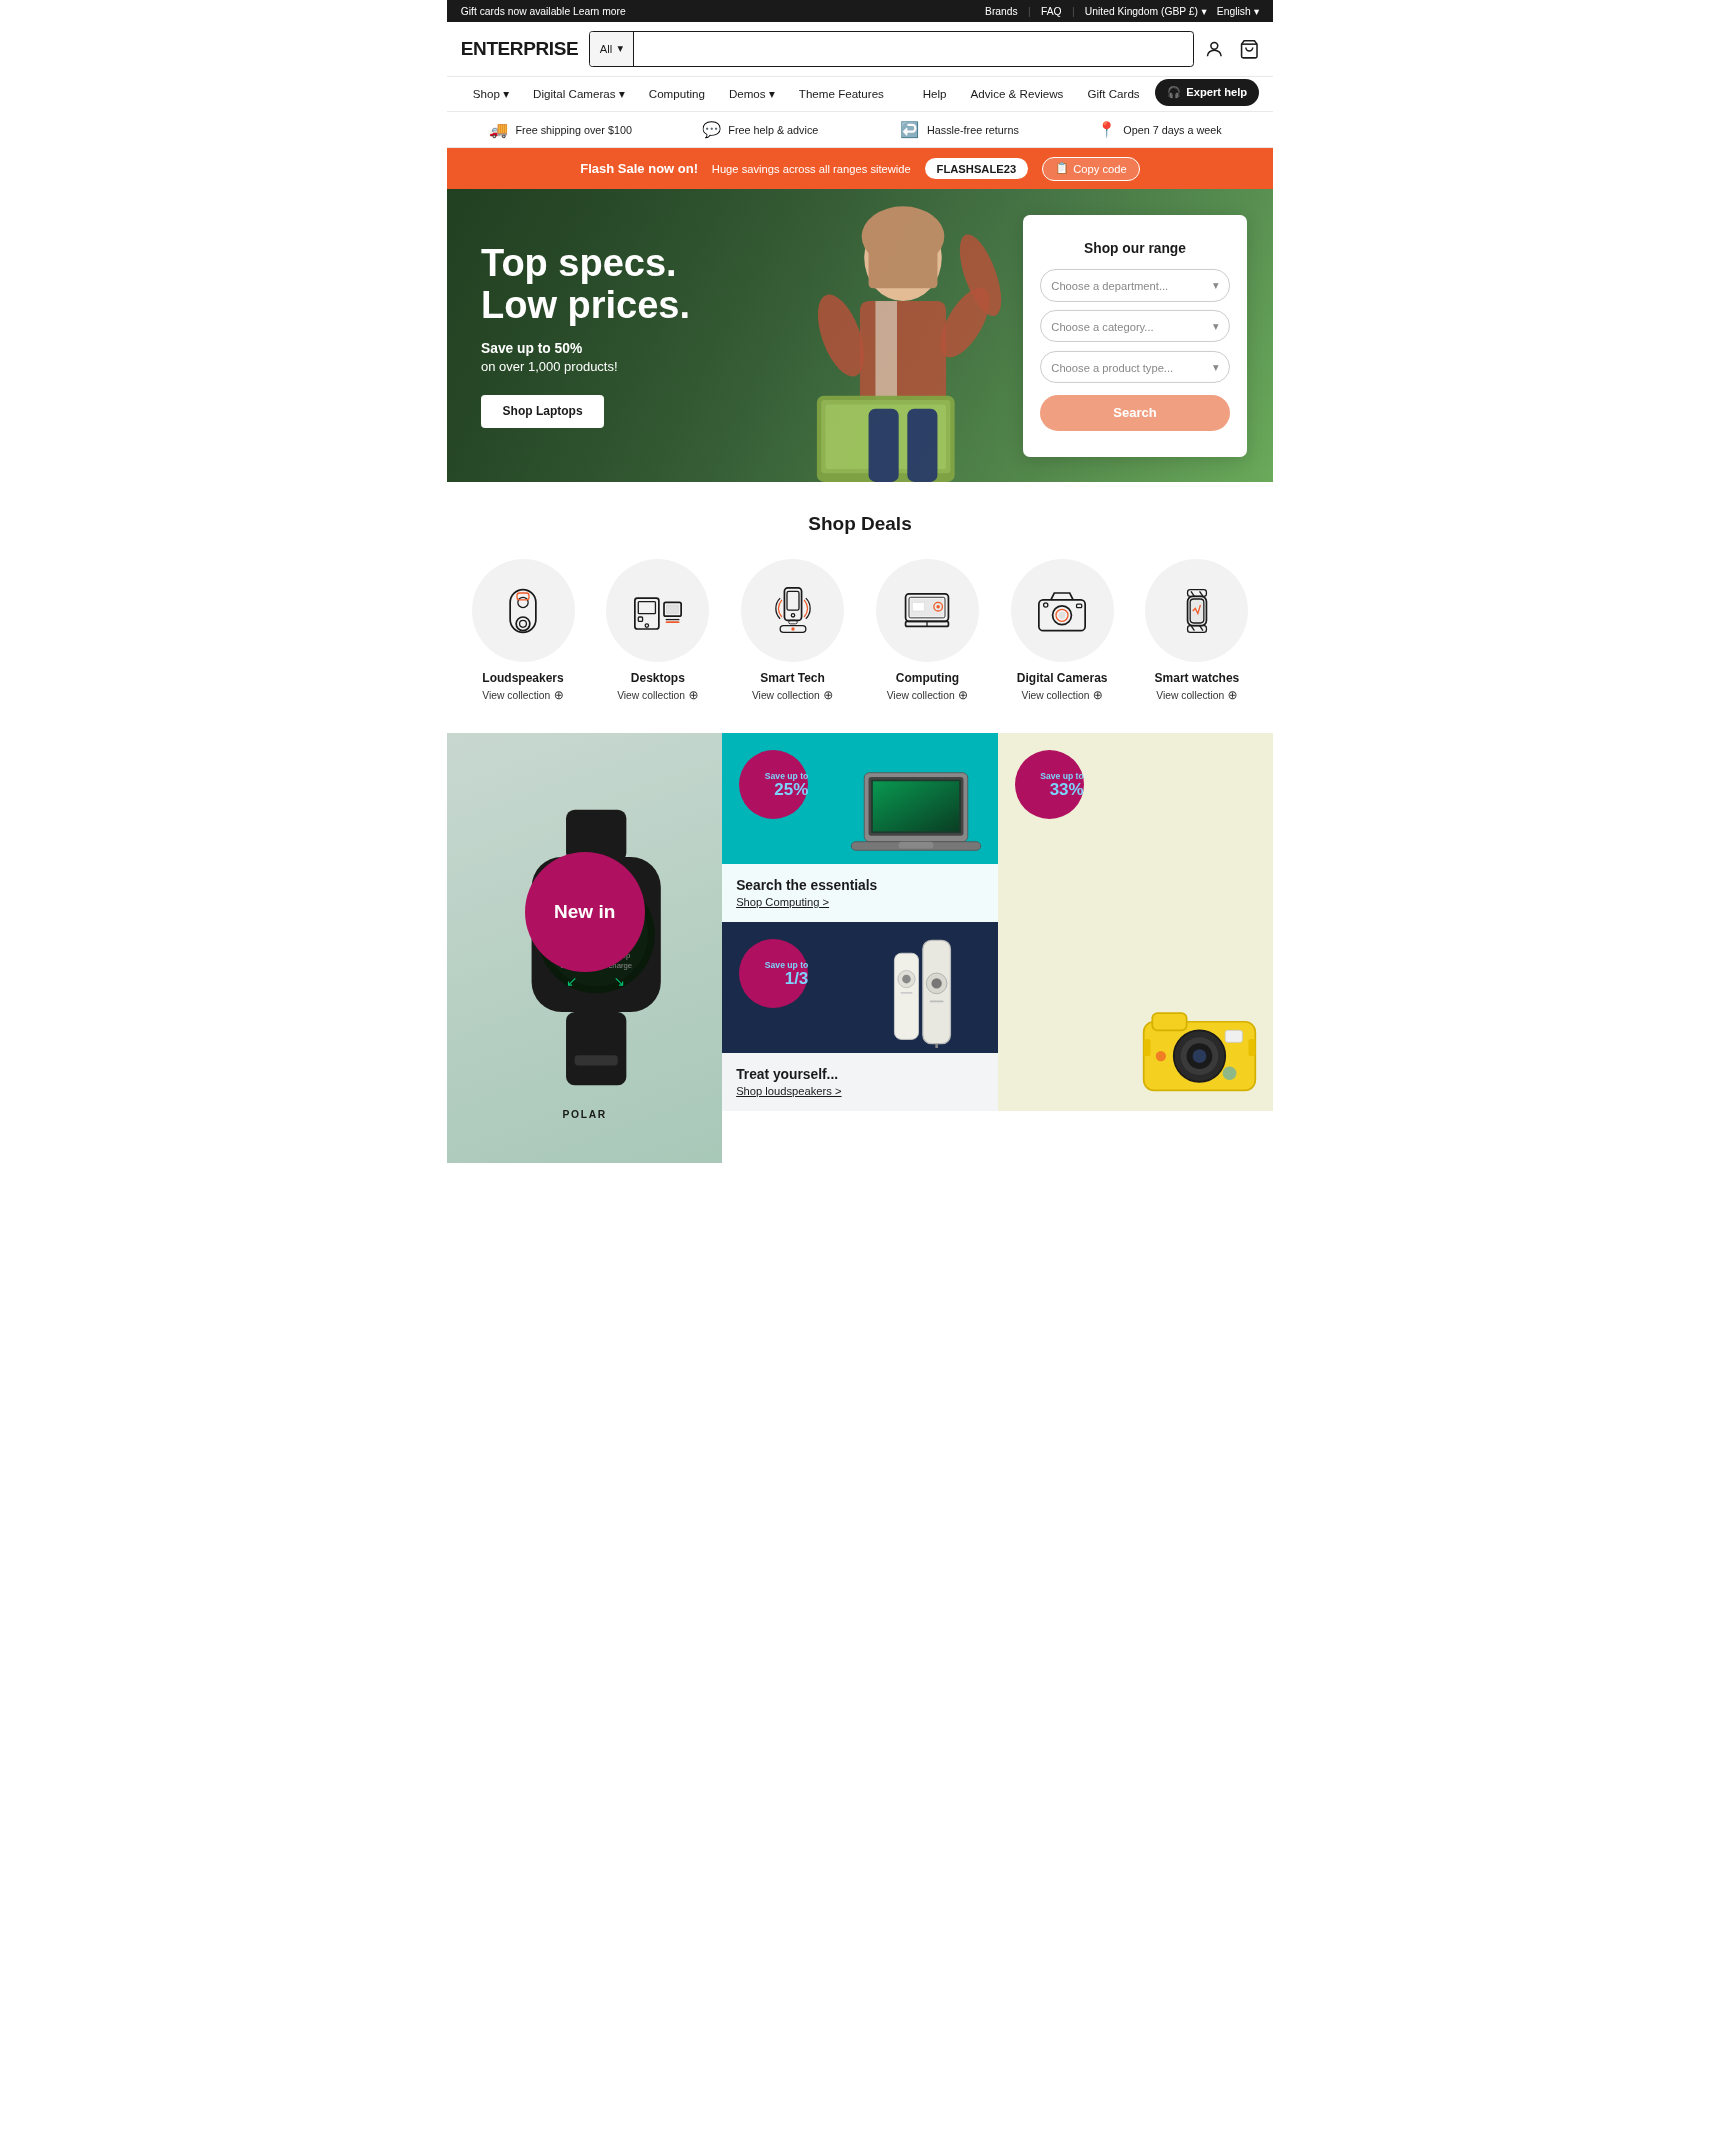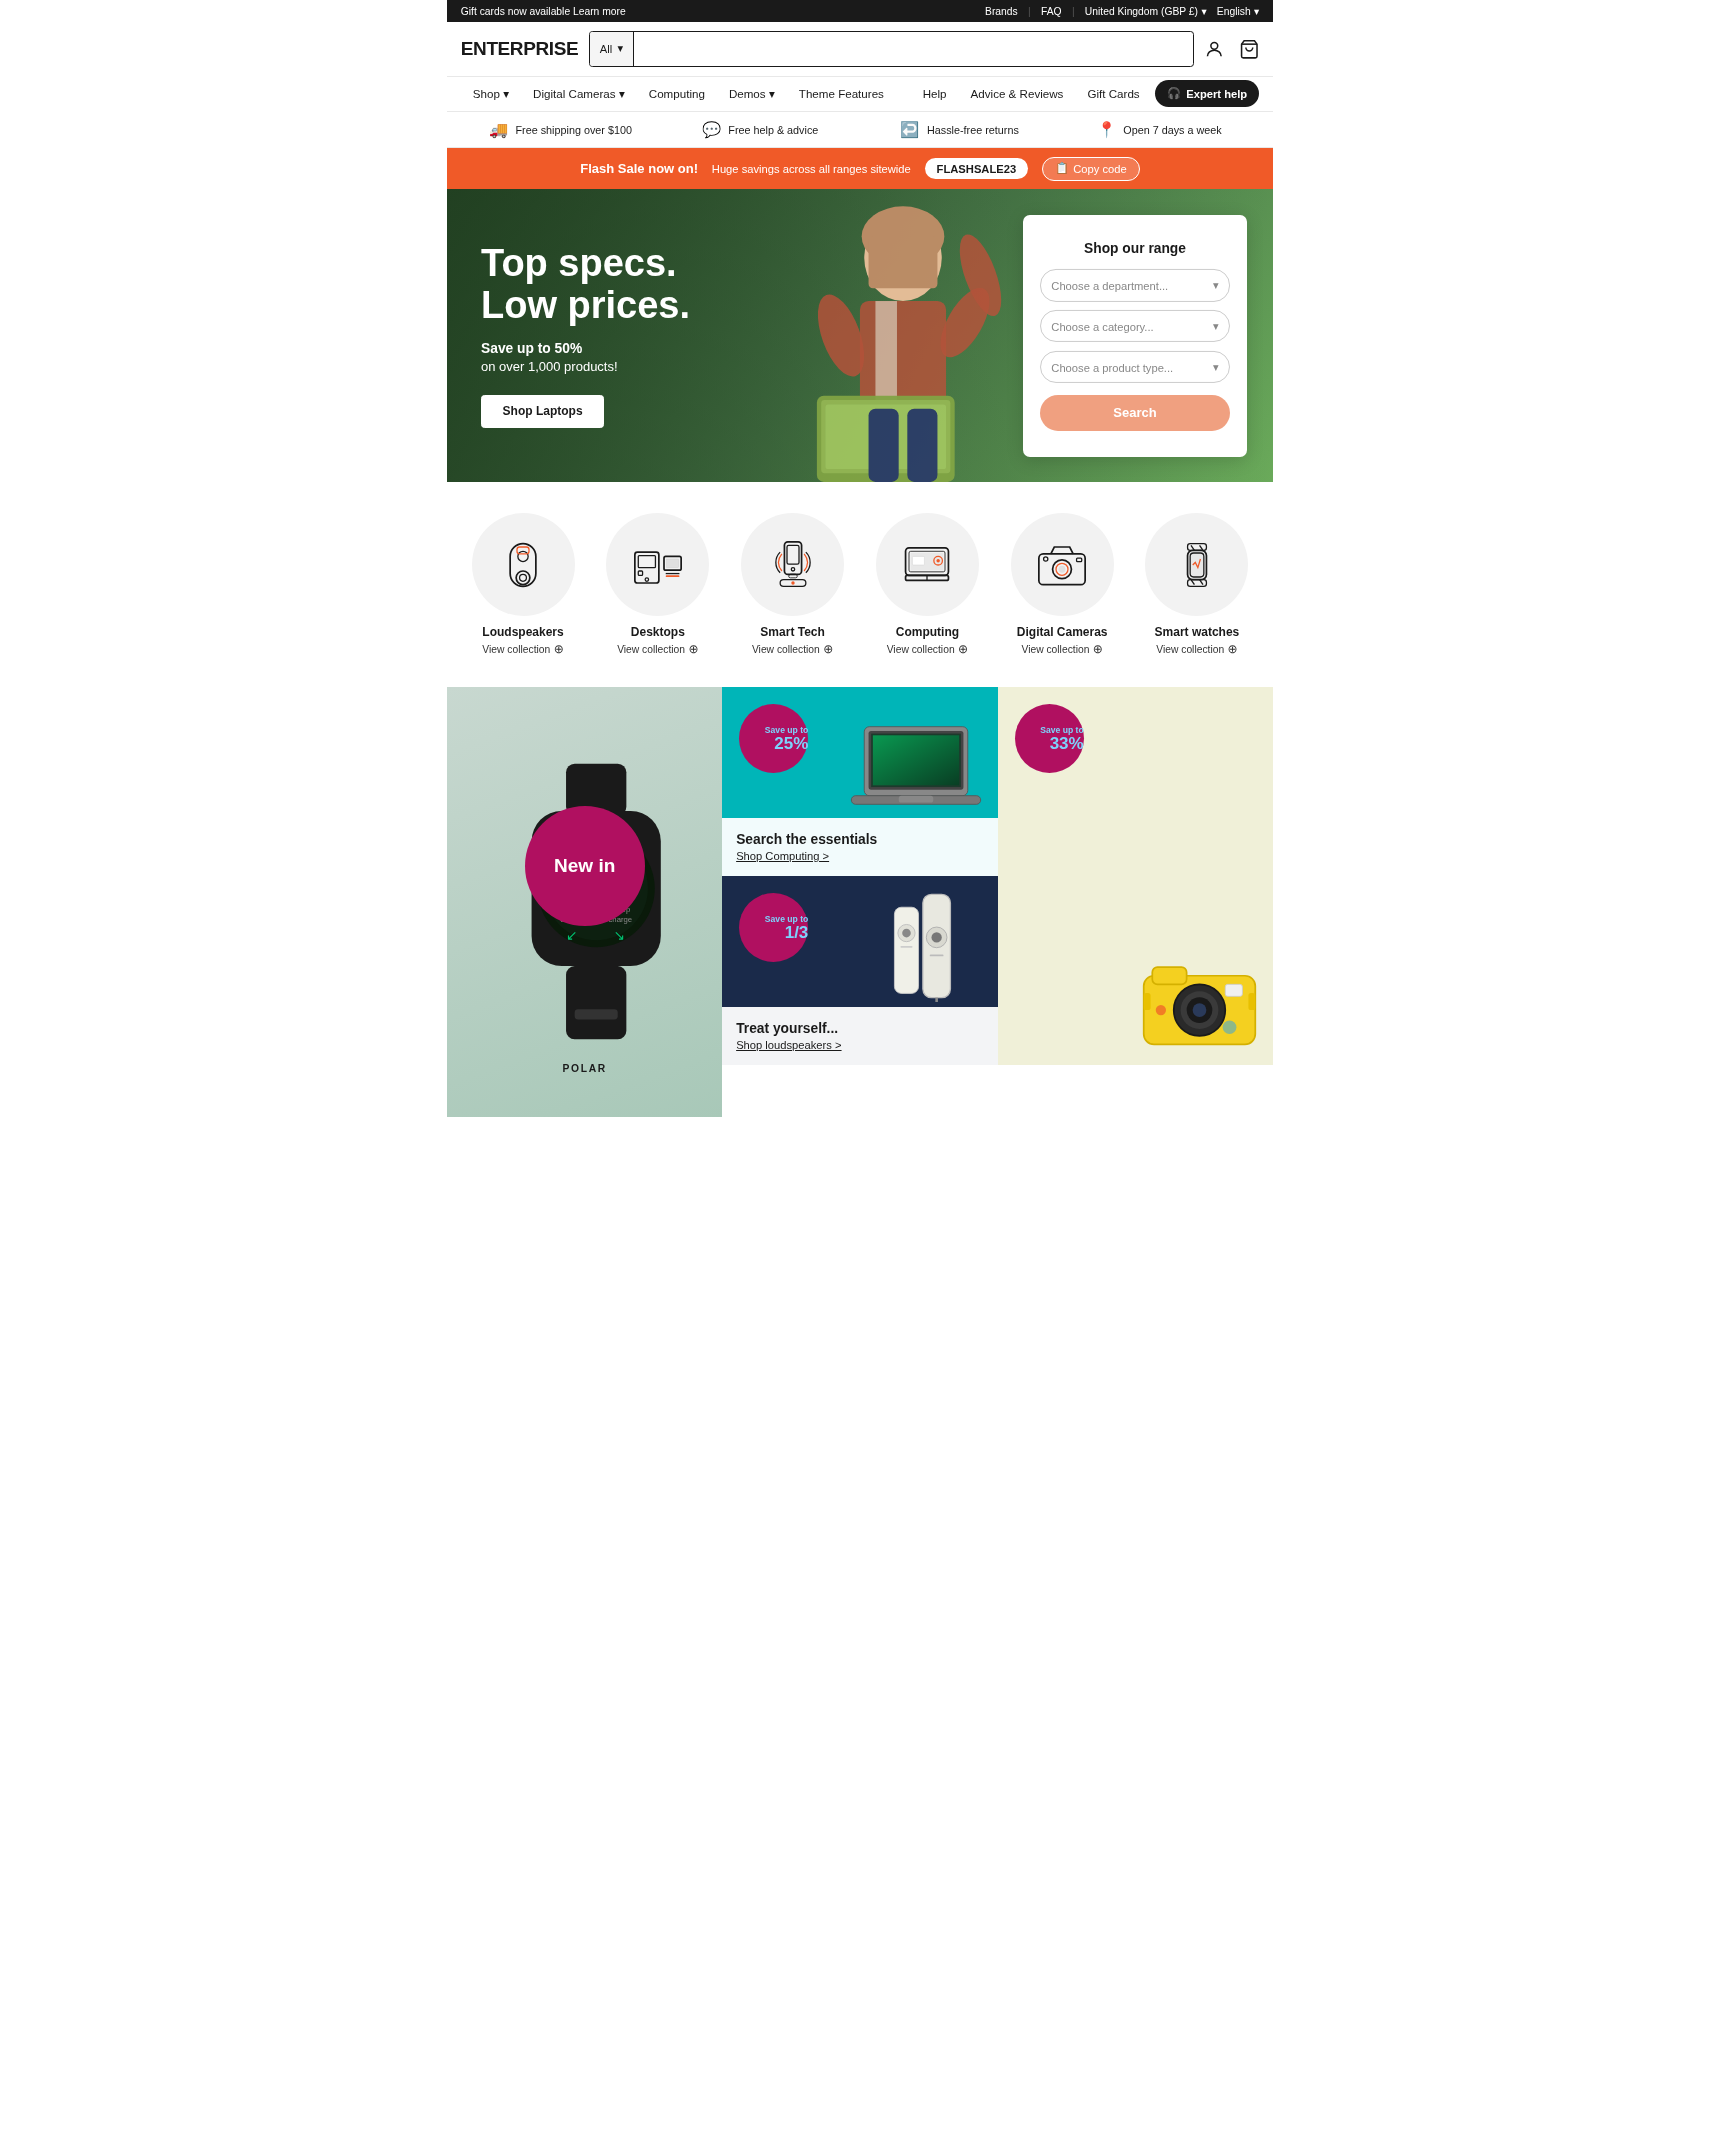--- a/index.html
+++ b/index.html
@@ -19,21 +19,21 @@
     .search-input-wrap { flex: 1; display: flex; align-items: center; padding: 0 8.6px; gap: 6.9px; }
     .search-input-wrap input { border: none; outline: none; flex: 1; font-size: 12px; background: transparent; }
     .mic-icon { color: #666; font-size: 13.8px; cursor: pointer; }
     .header-icons { display: flex; align-items: center; gap: 13.8px; }
     .header-icon { display: flex; flex-direction: column; align-items: center; cursor: pointer; font-size: 19px; color: #1a1a1a; }
 
     
     .nav { display: flex; align-items: center; padding: 0 13.8px; border-bottom: 0.9px solid #e8e8e8; }
     .nav-item { display: flex; align-items: center; gap: 3.4px; padding: 10.3px 12px; font-size: 11.6px; font-weight: 500; cursor: pointer; white-space: nowrap; }
     .nav-divider { flex: 1; }
-    .nav-right { display: flex; align-items: center; gap: 6.9px; padding: 0 0 0 6.9px; }
+    .nav-right { display: flex; align-items: flex-start; gap: 6.9px; padding: 0 0 0 6.9px; }
     .nav-right-item { padding: 8.6px 8.6px; font-size: 11.6px; cursor: pointer; white-space: nowrap; }
     .expert-btn { background: #1a1a1a; color: #fff; border-radius: 17px; padding: 6.9px 12px; font-size: 11.2px; font-weight: 600; display: flex; align-items: center; gap: 5.2px; cursor: pointer; }
 
     
     .benefits-bar { display: grid; grid-template-columns: repeat(4, 1fr); padding: 8.6px 13.8px; border-bottom: 0.9px solid #e8e8e8; }
     .benefit-item { display: flex; align-items: center; gap: 6.9px; font-size: 10.8px; justify-content: center; }
     .benefit-icon { font-size: 15.5px; }
 
     
     .flash-banner { background: #f05a28; color: #fff; display: flex; align-items: center; justify-content: center; gap: 13.8px; padding: 8.6px 13.8px; }
@@ -243,20 +243,21 @@
     </div>
     <div class="range-select">
       <span>Choose a product type...</span>
       <span>▾</span>
     </div>
     <button class="range-search-btn">Search</button>
   </div>
 </div>
 
 <div class="shop-deals">
+  <div class="section-title">Shop Deals</div>
   <div class="deals-grid">
 
     <div class="deal-item">
       <div class="deal-icon-wrap">
         <svg width="60" height="60" viewBox="0 0 70 70" fill="none">
           <rect x="20" y="10" width="30" height="50" rx="15" stroke="#1a1a1a" stroke-width="2"></rect>
           <circle cx="35" cy="50" r="8" stroke="#1a1a1a" stroke-width="2"></circle>
           <circle cx="35" cy="50" r="4" stroke="#1a1a1a" stroke-width="1.5"></circle>
           <circle cx="35" cy="25" r="6" stroke="#1a1a1a" stroke-width="1.5"></circle>
           <rect x="28" y="14" width="14" height="8" rx="3" stroke="#f05a28" stroke-width="1.5" fill="none"></rect>

